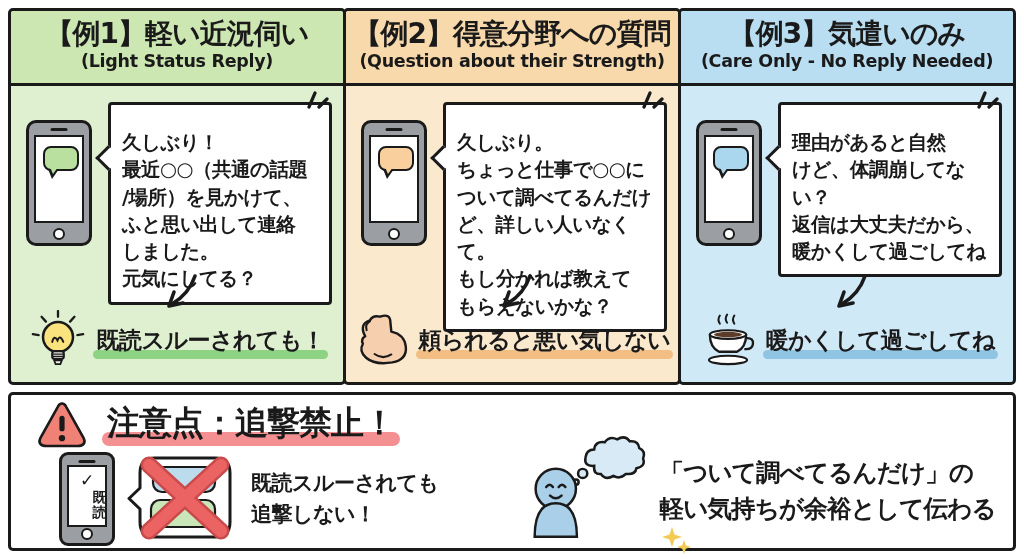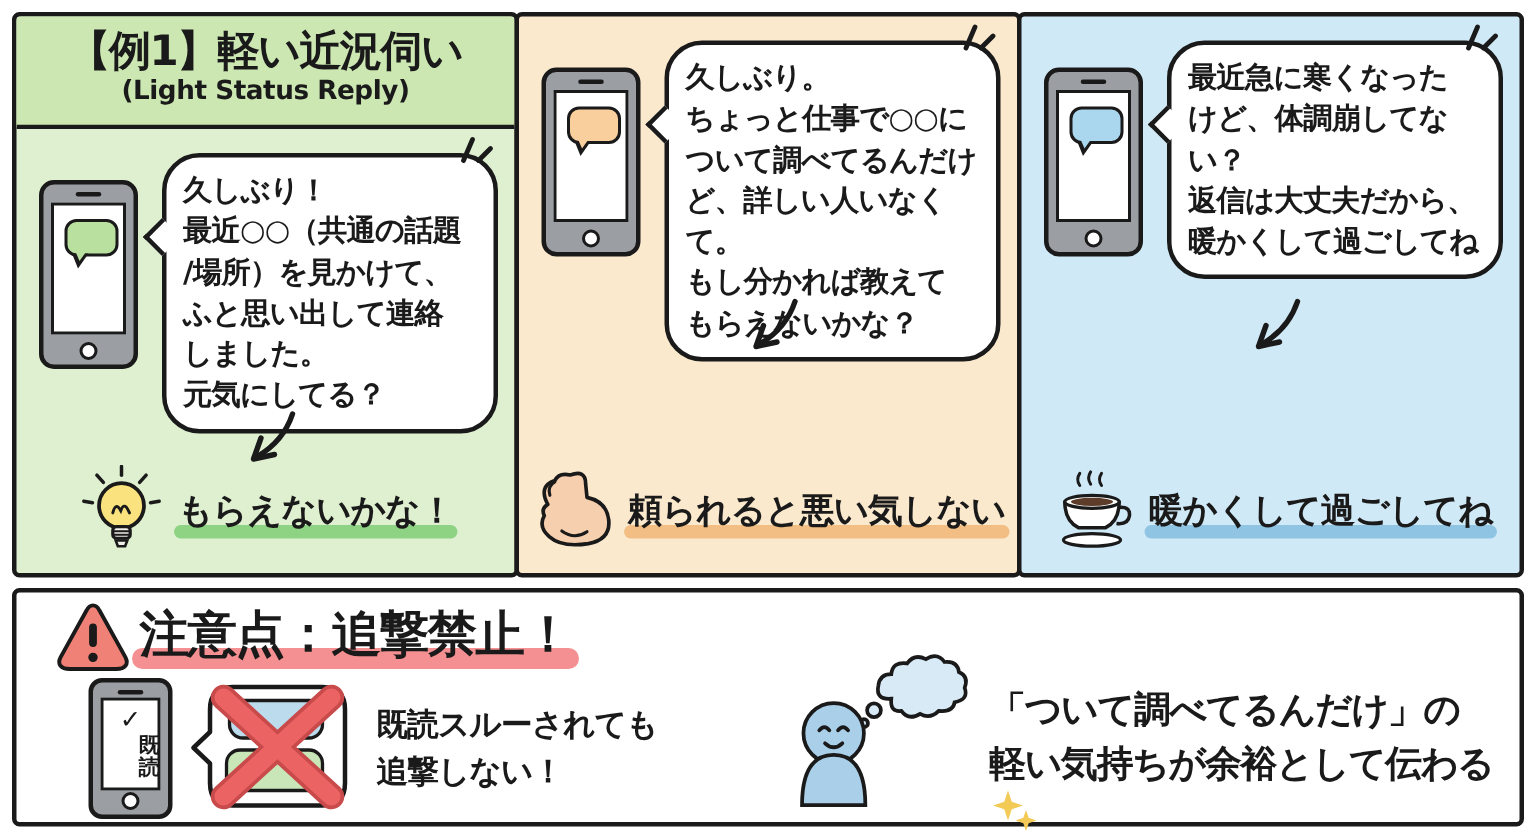--- a/index.html
+++ b/index.html
@@ -19,36 +19,36 @@
   
   .phone { position:absolute; left:15px; top:34px; width:66px; height:126px; background:#9b9ea2; border:3px solid #1a1a1a; border-radius:10px; }
   .phone-speaker { position:absolute; top:5px; left:50%; transform:translateX(-50%); width:17px; height:3px; background:#1a1a1a; border-radius:2px; }
   .phone-screen { position:absolute; left:5px; right:5px; top:12px; bottom:20px; background:#fff; border:2px solid #1a1a1a; }
   .phone-home { position:absolute; bottom:3px; left:50%; transform:translateX(-50%); width:12px; height:12px; background:#fff; border:2px solid #1a1a1a; border-radius:50%; }
   .chat-chip { position:absolute; top:9px; left:7px; width:36px; height:25px; background:var(--chip,#ccc); border:2px solid #1a1a1a; border-radius:8px; }
   .chat-chip::before { content:""; position:absolute; left:3px; bottom:-10px; width:0; height:0; border-left:4px solid transparent; border-right:7px solid transparent; border-top:10px solid #1a1a1a; }
   .chat-chip::after { content:""; position:absolute; left:5px; bottom:-5px; width:0; height:0; border-left:3px solid transparent; border-right:5px solid transparent; border-top:7px solid var(--chip,#ccc); }
 
   
-  .bubble { position:absolute; left:97px; top:16px; right:11px; background:#fff; border:3px solid #1a1a1a; border-radius:25px; padding:8px 9px 9px 11px; }
+  .bubble { position:absolute; left:97px; top:16px; right:11px; background:#fff; border:3px solid #1a1a1a; border-radius:4px; padding:24px 9px 9px 11px; }
   .bubble-tail { position:absolute; left:-12px; top:44px; width:18px; height:18px; background:#fff; border-left:3px solid #1a1a1a; border-bottom:3px solid #1a1a1a; transform:rotate(45deg); }
   .stress-marks { position:absolute; top:-18px; right:0; }
   .msg { font-size:19.5px; line-height:1.4; white-space:pre-line; letter-spacing:-0.5px; }
 
   .arrow { position:absolute; top:186px; left:44%; }
 
   
   .takeaway { position:absolute; left:0; right:0; bottom:8px; height:68px; display:flex; align-items:center; justify-content:center; gap:9px; }
   .takeaway-icon { flex:0 0 auto; }
   .takeaway-text { position:relative; z-index:0; font-size:23px; white-space:nowrap; letter-spacing:-0.5px; }
   .takeaway-text::after { content:""; position:absolute; left:-3px; right:-3px; bottom:-3px; height:9px; background:var(--underline,#bbb); border-radius:5px; z-index:-1; }
 
   
   .caution { position:absolute; left:8px; top:392px; width:1008px; height:159px; background:#fff; border:3px solid #1a1a1a; border-radius:5px; }
-  .caution-title-row { position:absolute; left:25px; top:4px; display:flex; align-items:center; gap:5px; }
+  .caution-title-row { position:absolute; left:25px; top:4px; display:flex; align-items:center; gap:19px; }
   .caution-title { position:relative; z-index:0; font-size:33px; letter-spacing:-1px; }
   .caution-title::after { content:""; position:absolute; left:-5px; right:-5px; bottom:0; height:14px; background:#f59092; border-radius:8px; z-index:-1; }
 
   .caution-left { position:absolute; left:48px; top:57px; display:flex; align-items:center; gap:12px; }
   .phone.small { position:relative; left:0; top:0; width:56px; height:94px; border-radius:9px; }
   .phone.small .phone-screen { top:10px; bottom:16px; left:5px; right:5px; display:flex; flex-direction:column; align-items:center; justify-content:center; line-height:1.05; }
   .check-glyph { font-size:17px; }
   .read-badge { font-size:14px; letter-spacing:-1px;margin-left:24px; }
   .note { font-size:21px; line-height:1.5; white-space:pre-line; letter-spacing:-0.5px; }
 
@@ -100,26 +100,30 @@
                 <path d="M47 7 l-4.5 5"></path>
                 <path d="M4 25 l6 1"></path>
                 <path d="M56 25 l-6 1"></path>
               </g>
             <circle cx="30" cy="28" r="15.5" fill="#fae37e" stroke="#1a1a1a" stroke-width="2.6"></circle>
             <path d="M24 33 q2 -8 5.5 -1.5 q2.5 -7 6 1.5" fill="none" stroke="#1a1a1a" stroke-width="2" stroke-linecap="round"></path>
             <rect x="24" y="42.5" width="12" height="8" rx="2.5" fill="#f0eee9" stroke="#1a1a1a" stroke-width="2.2"></rect>
             <path d="M24.5 45.6 h11 M24.5 48 h11" stroke="#1a1a1a" stroke-width="1.4"></path>
             <path d="M26 52 h8 l-1.5 4 h-5 z" fill="#f0eee9" stroke="#1a1a1a" stroke-width="1.8"></path>
           </svg>
-          <span class="takeaway-text">もらえないかな！</span>
+          <span class="takeaway-text">既読スルーされても！</span>
         </div>
       </div>
     </section>
 
     <section class="col" style="--header: #f7d9ab; --body: #fbe9ce; --underline: #f2be83; --chip: #f8cf9d;">
+      <header class="col-header">
+        <div class="col-title">【例2】得意分野への質問</div>
+        <div class="col-subtitle">(Question about their Strength)</div>
+      </header>
       <div class="col-body">
         <div class="phone">
           <span class="phone-speaker"></span>
           <span class="phone-screen">
             <span class="chat-chip"></span>
           </span>
           <span class="phone-home"></span>
         </div>
         <div class="bubble">
           <span class="bubble-tail"></span>
@@ -142,34 +146,38 @@
             <path d="M12 26 Q5 13 17 9 Q20 3 28 5 Q39 1 39 11 L40 21 Q54 24 55.5 37 Q57 51 41 54 Q22 57 13 49 Q5 42 9.5 34 Q7 29 12 26 Z" fill="#f6cfae" stroke="#1a1a1a" stroke-width="2.6" stroke-linejoin="round"></path>
             <path d="M17 10 q-5.5 3 -3.5 9.5" fill="none" stroke="#1a1a1a" stroke-width="2.2" stroke-linecap="round"></path>
             <path d="M22 45 q9 6.5 18 0.5" fill="none" stroke="#1a1a1a" stroke-width="2.2" stroke-linecap="round"></path>
           </svg>
           <span class="takeaway-text">頼られると悪い気しない</span>
         </div>
       </div>
     </section>
 
     <section class="col" style="--header: #b9def2; --body: #d0e9f6; --underline: #8fc5e3; --chip: #abd7ee;">
+      <header class="col-header">
+        <div class="col-title">【例3】気遣いのみ</div>
+        <div class="col-subtitle">(Care Only - No Reply Needed)</div>
+      </header>
       <div class="col-body">
         <div class="phone">
           <span class="phone-speaker"></span>
           <span class="phone-screen">
             <span class="chat-chip"></span>
           </span>
           <span class="phone-home"></span>
         </div>
         <div class="bubble">
           <span class="bubble-tail"></span>
           <svg class="stress-marks" width="26" height="22" viewBox="0 0 26 22">
               <path d="M6 20 L12 6 M16 20 L24 12" fill="none" stroke="#1a1a1a" stroke-width="3.2" stroke-linecap="round"></path>
             </svg>
-          <p class="msg">最近急に寒くなった
+          <p class="msg">理由があると自然
 けど、体調崩してな
 い？
 返信は大丈夫だから、
 暖かくして過ごしてね</p>
         </div>
         <svg class="arrow" width="44" height="40" viewBox="0 0 44 40">
             <path d="M38 4 Q32 22 15 32" fill="none" stroke="#1a1a1a" stroke-width="3.6" stroke-linecap="round"></path>
             <path d="M26 31 L12 34 L17 20" fill="none" stroke="#1a1a1a" stroke-width="3.6" stroke-linecap="round" stroke-linejoin="round"></path>
           </svg>
         <div class="takeaway">

